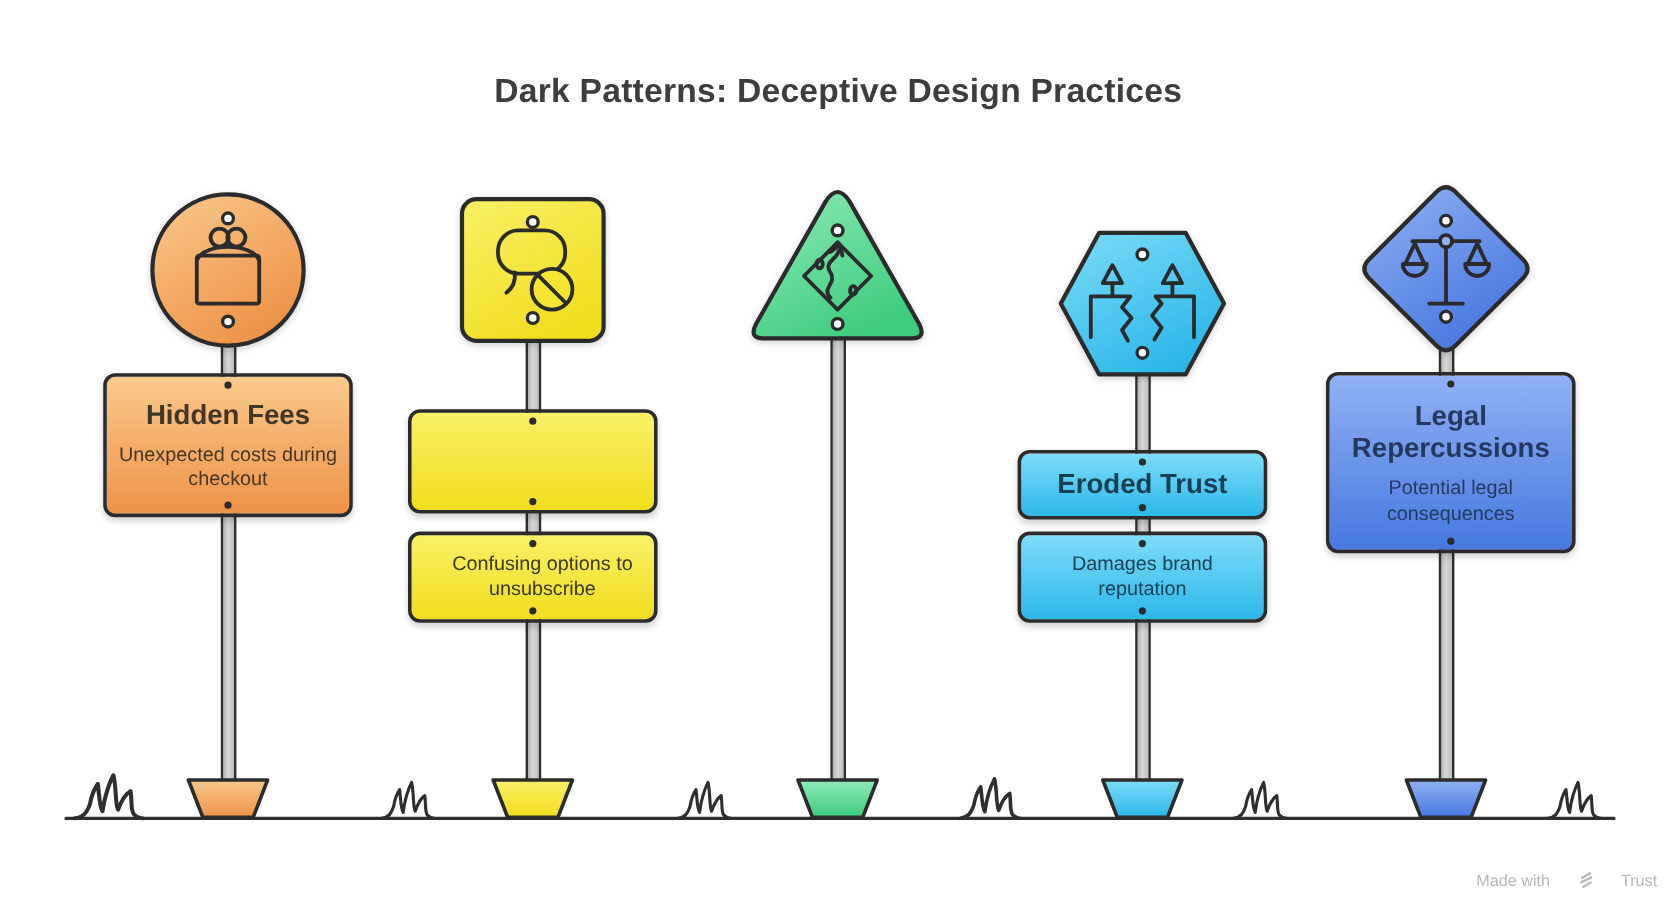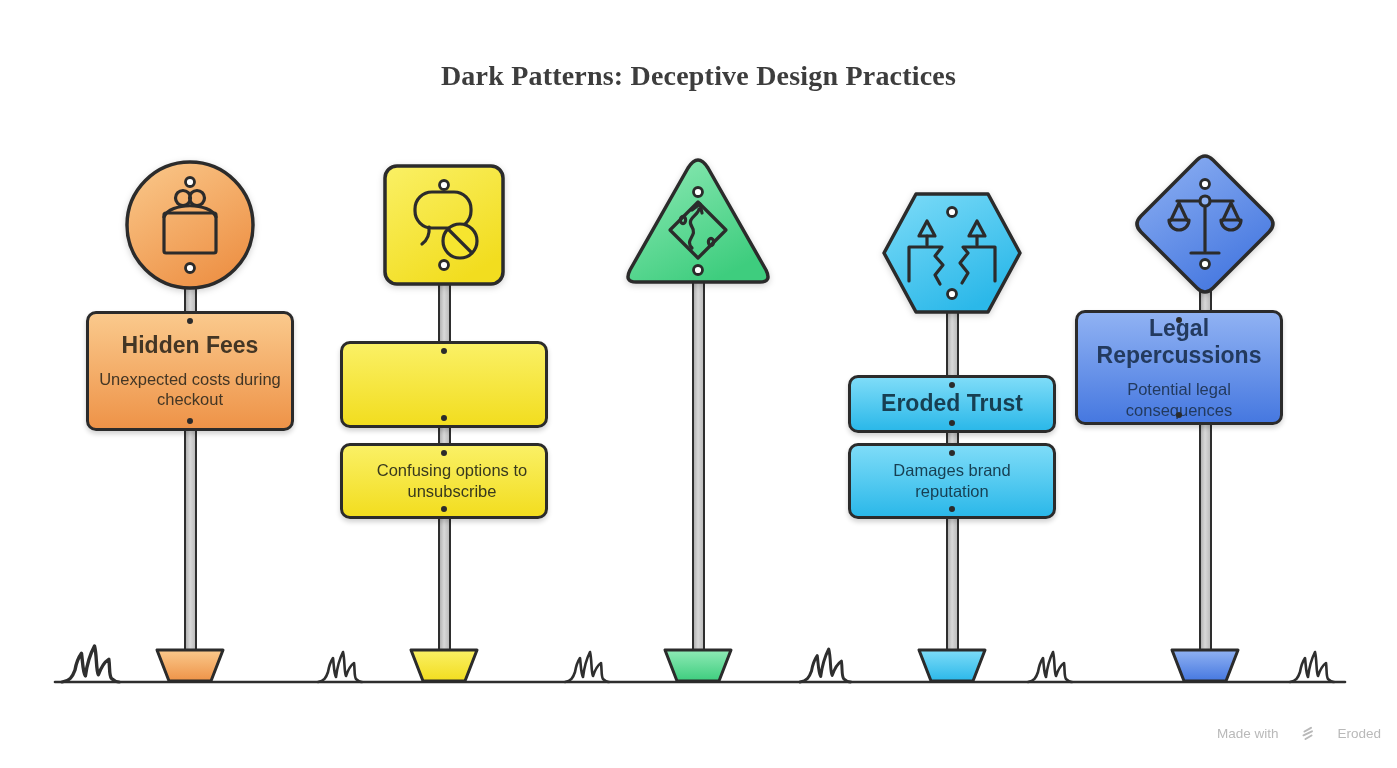--- a/index.html
+++ b/index.html
@@ -5,21 +5,20 @@
   * { margin:0; padding:0; box-sizing:border-box; }
   html,body { background:#ffffff; }
   .canvas {
     position:relative; width:1397px; height:768px; overflow:hidden;
     background:#ffffff; font-family:"Liberation Sans", sans-serif;
   }
   .page-title {
     position:absolute; left:0; top:60px; width:100%;
     text-align:center; font-size:28px; font-weight:700; color:#3d3d3d;
     letter-spacing:.2px;
-    font-family:Liberation Serif, serif;
   }
   .sign { position:absolute; left:0; top:0; width:100%; height:100%; pointer-events:none; }
   .sign > * { pointer-events:auto; }
 
   .post {
     position:absolute; width:13px;
     background:linear-gradient(90deg,#b3b3b3,#d8d8d8 45%,#bdbdbd);
     border:2px solid #2e2e2e; border-radius:2px; z-index:1;
   }
   .shape-svg { position:absolute; z-index:3; filter:drop-shadow(0 2px 3px rgba(0,0,0,.18)); }
@@ -234,21 +233,21 @@
         <line x1="64" y1="107" x2="92" y2="107" class="icon-stroke" stroke-width="3"></line>
         <path d="M52,57 L44,74 M52,57 L60,74" class="icon-stroke" stroke-width="3"></path>
         <path d="M42,74 A10,10 0 0 0 62,74 Z" class="icon-stroke" stroke-width="3"></path>
         <path d="M104,57 L96,74 M104,57 L112,74" class="icon-stroke" stroke-width="3"></path>
         <path d="M94,74 A10,10 0 0 0 114,74 Z" class="icon-stroke" stroke-width="3"></path>
         <circle cx="78" cy="55" r="5" class="icon-stroke" stroke-width="3" style="fill:var(--light)"></circle>
       </g>
       <circle cx="78" cy="38" r="4.5" class="bolt-svg"></circle>
       <circle cx="78" cy="118" r="4.5" class="bolt-svg"></circle>
     </svg>
-    <div class="board" style="left:1075px; top:310px; height:115px;">
+    <div class="board" style="left:1105px; top:310px; height:151px;">
       <div class="bolt top"></div>
       <div class="board-title">Legal Repercussions</div>
       <div class="board-subtitle">Potential legal consequences</div>
       <div class="bolt bottom"></div>
     </div>
   </div>
 
   <svg class="ground-svg" width="1397" height="80" viewBox="0 0 1397 80">
     <defs>
       <path id="grass" d="M0,0 C6,-1 8,-4 10,-10 C11,-16 13,-21 15,-24 C16,-16 16,-8 18,-5 C19,-13 22,-24 25,-30 C27,-22 26,-10 28,-6 C30,-12 33,-17 36,-19 C37,-12 36,-6 38,-3 C40,-1 42,0 44,0" fill="none" stroke="#2e2e2e" stroke-width="2.6" stroke-linecap="round" stroke-linejoin="round"></path>
@@ -260,16 +259,16 @@
     <use href="#grass" transform="translate(800,70) scale(1.15,1.1)"></use>
     <use href="#grass" transform="translate(1028,70)"></use>
     <use href="#grass" transform="translate(1290,70)"></use>
   </svg>
 
   <div class="watermark">
     <span>Made with</span>
     <svg width="15" height="15" viewBox="0 0 15 15">
       <path d="M4.5,5.5 L11,1.8 M3.5,9.3 L12,5.3 M5.5,13 L11.5,9.5" fill="none" stroke="#b9b9b9" stroke-width="2" stroke-linecap="round"></path>
     </svg>
-    <span>Eroded</span>
+    <span>Trust</span>
   </div>
 
 </div>
 
 </body></html>

